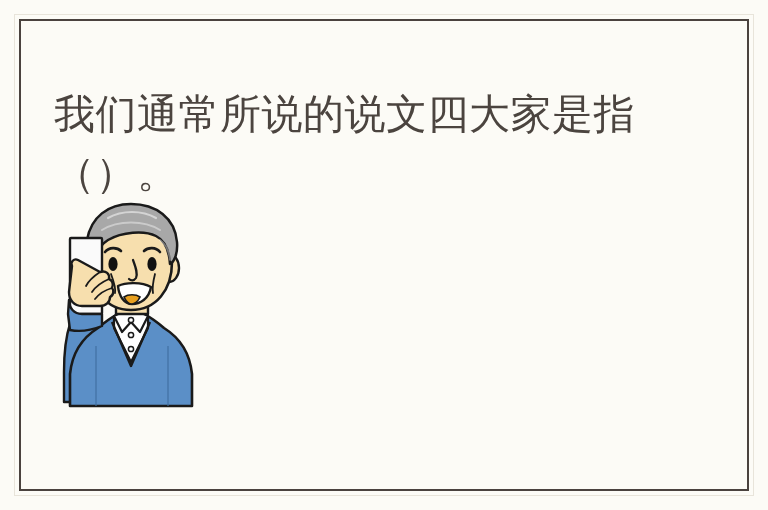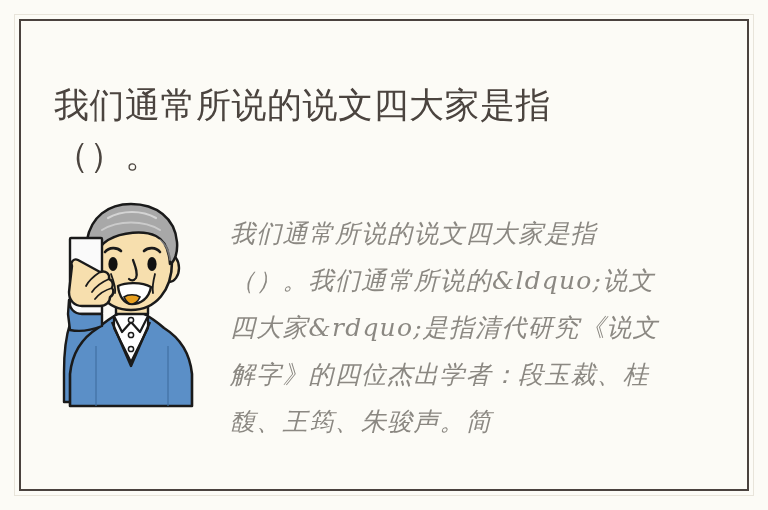--- a/index.html
+++ b/index.html
@@ -44,21 +44,21 @@
     box-sizing: border-box;
   }
 
   
   .title {
     position: absolute;
     left: 54px;
     top: 58px;
     width: 600px;
     color: #4B443F;
-    font-size: 35px;
+    font-size: 41px;
     line-height: 1.42;
     letter-spacing: 0.5px;
     font-weight: 400;
     font-family: "DejaVu Sans", "Liberation Sans", sans-serif;
     white-space: pre-wrap;
   }
 
   
   .content {
     position: absolute;
@@ -171,16 +171,15 @@
                  L26 110 C18 110 13 104 13 96 Z" fill="#F7DFAE" stroke="#1A1A1A" stroke-width="2.4" stroke-linejoin="round"></path>
         <path d="M44 76 C38 80 33 84 30 90" fill="none" stroke="#1A1A1A" stroke-width="1.8" stroke-linecap="round"></path>
         <path d="M53 83 C46 86 40 90 36 96" fill="none" stroke="#1A1A1A" stroke-width="1.8" stroke-linecap="round"></path>
         <path d="M56 92 C49 94 43 98 39 103" fill="none" stroke="#1A1A1A" stroke-width="1.8" stroke-linecap="round"></path>
 
         <path d="M13 104 C13 112 18 118 26 118 L46 118 L46 130
                  C36 134 24 136 14 134 L12 118 Z" fill="#5B8FC7" stroke="#1A1A1A" stroke-width="2.4" stroke-linejoin="round"></path>
       </svg>
     </div>
 
-    <div class="body-text">我们通常所说的说文四大家是指（）。我们通常所说的&amp;ldquo;说文四大家&amp;rdquo;是指清代研究《说文解字》的四位杰出学者：段玉裁、桂馥、王筠、朱骏声。简</div>
 
   </div>
 </div>
 
 </body></html>

